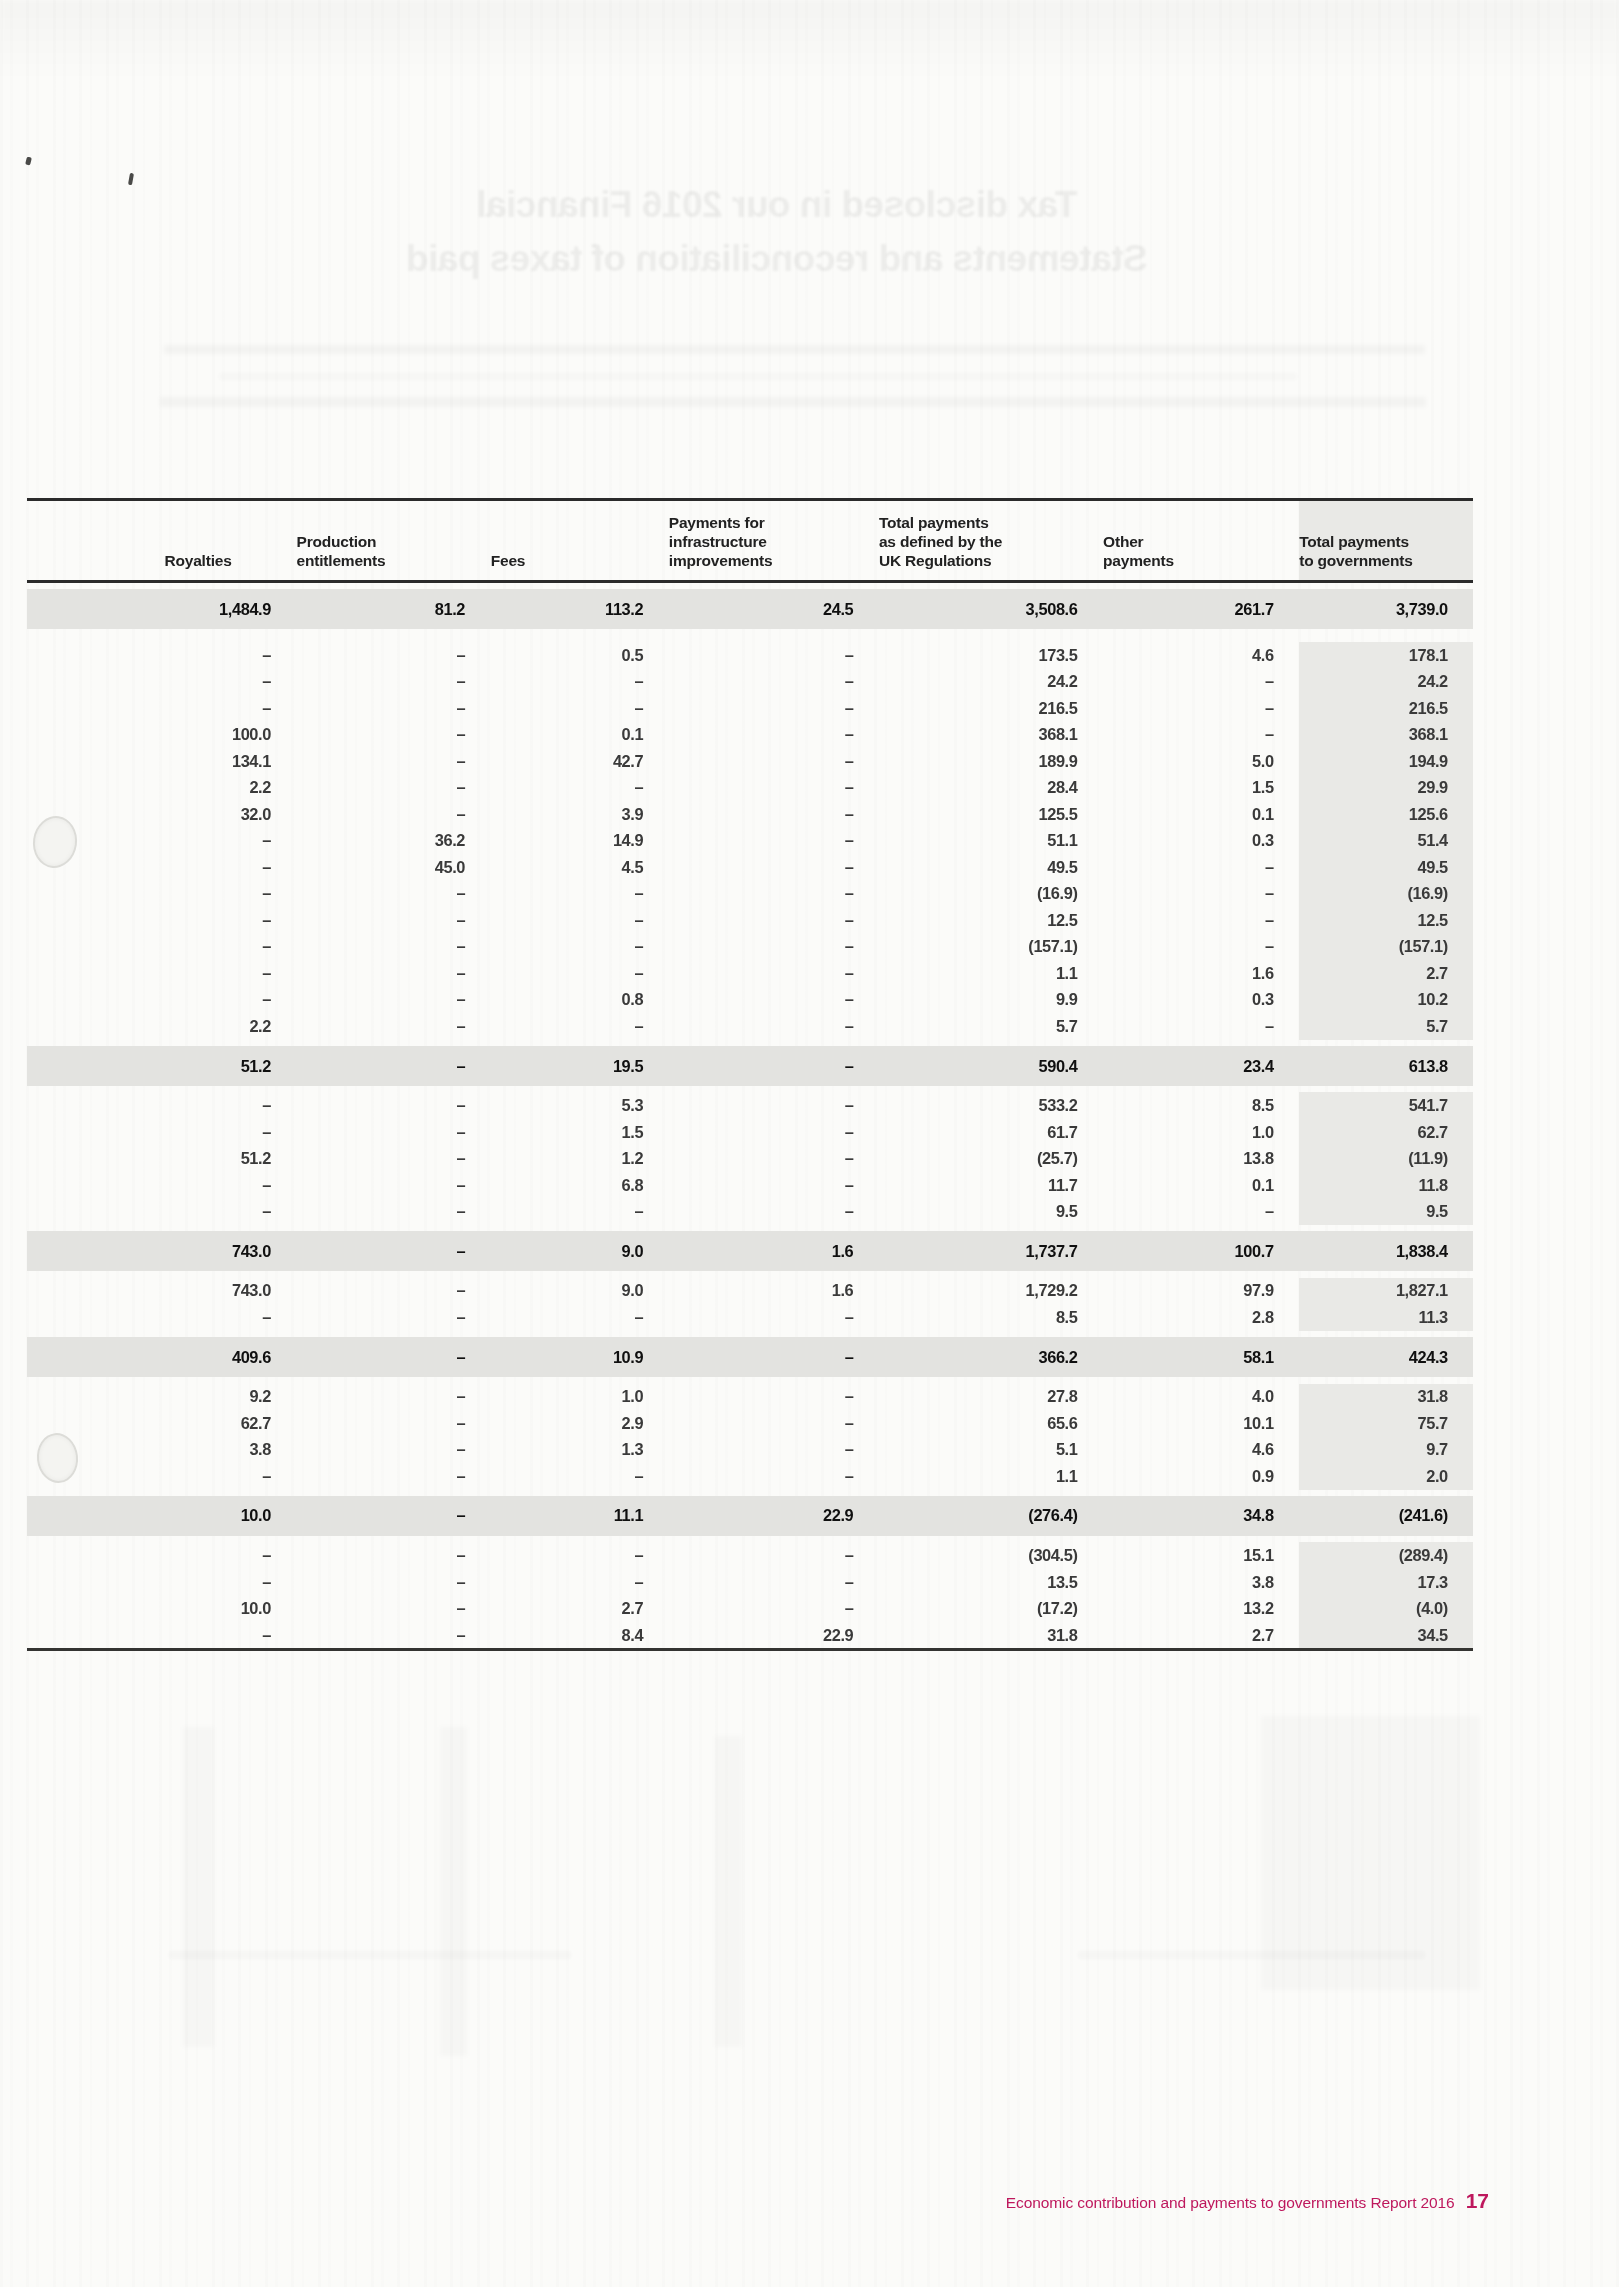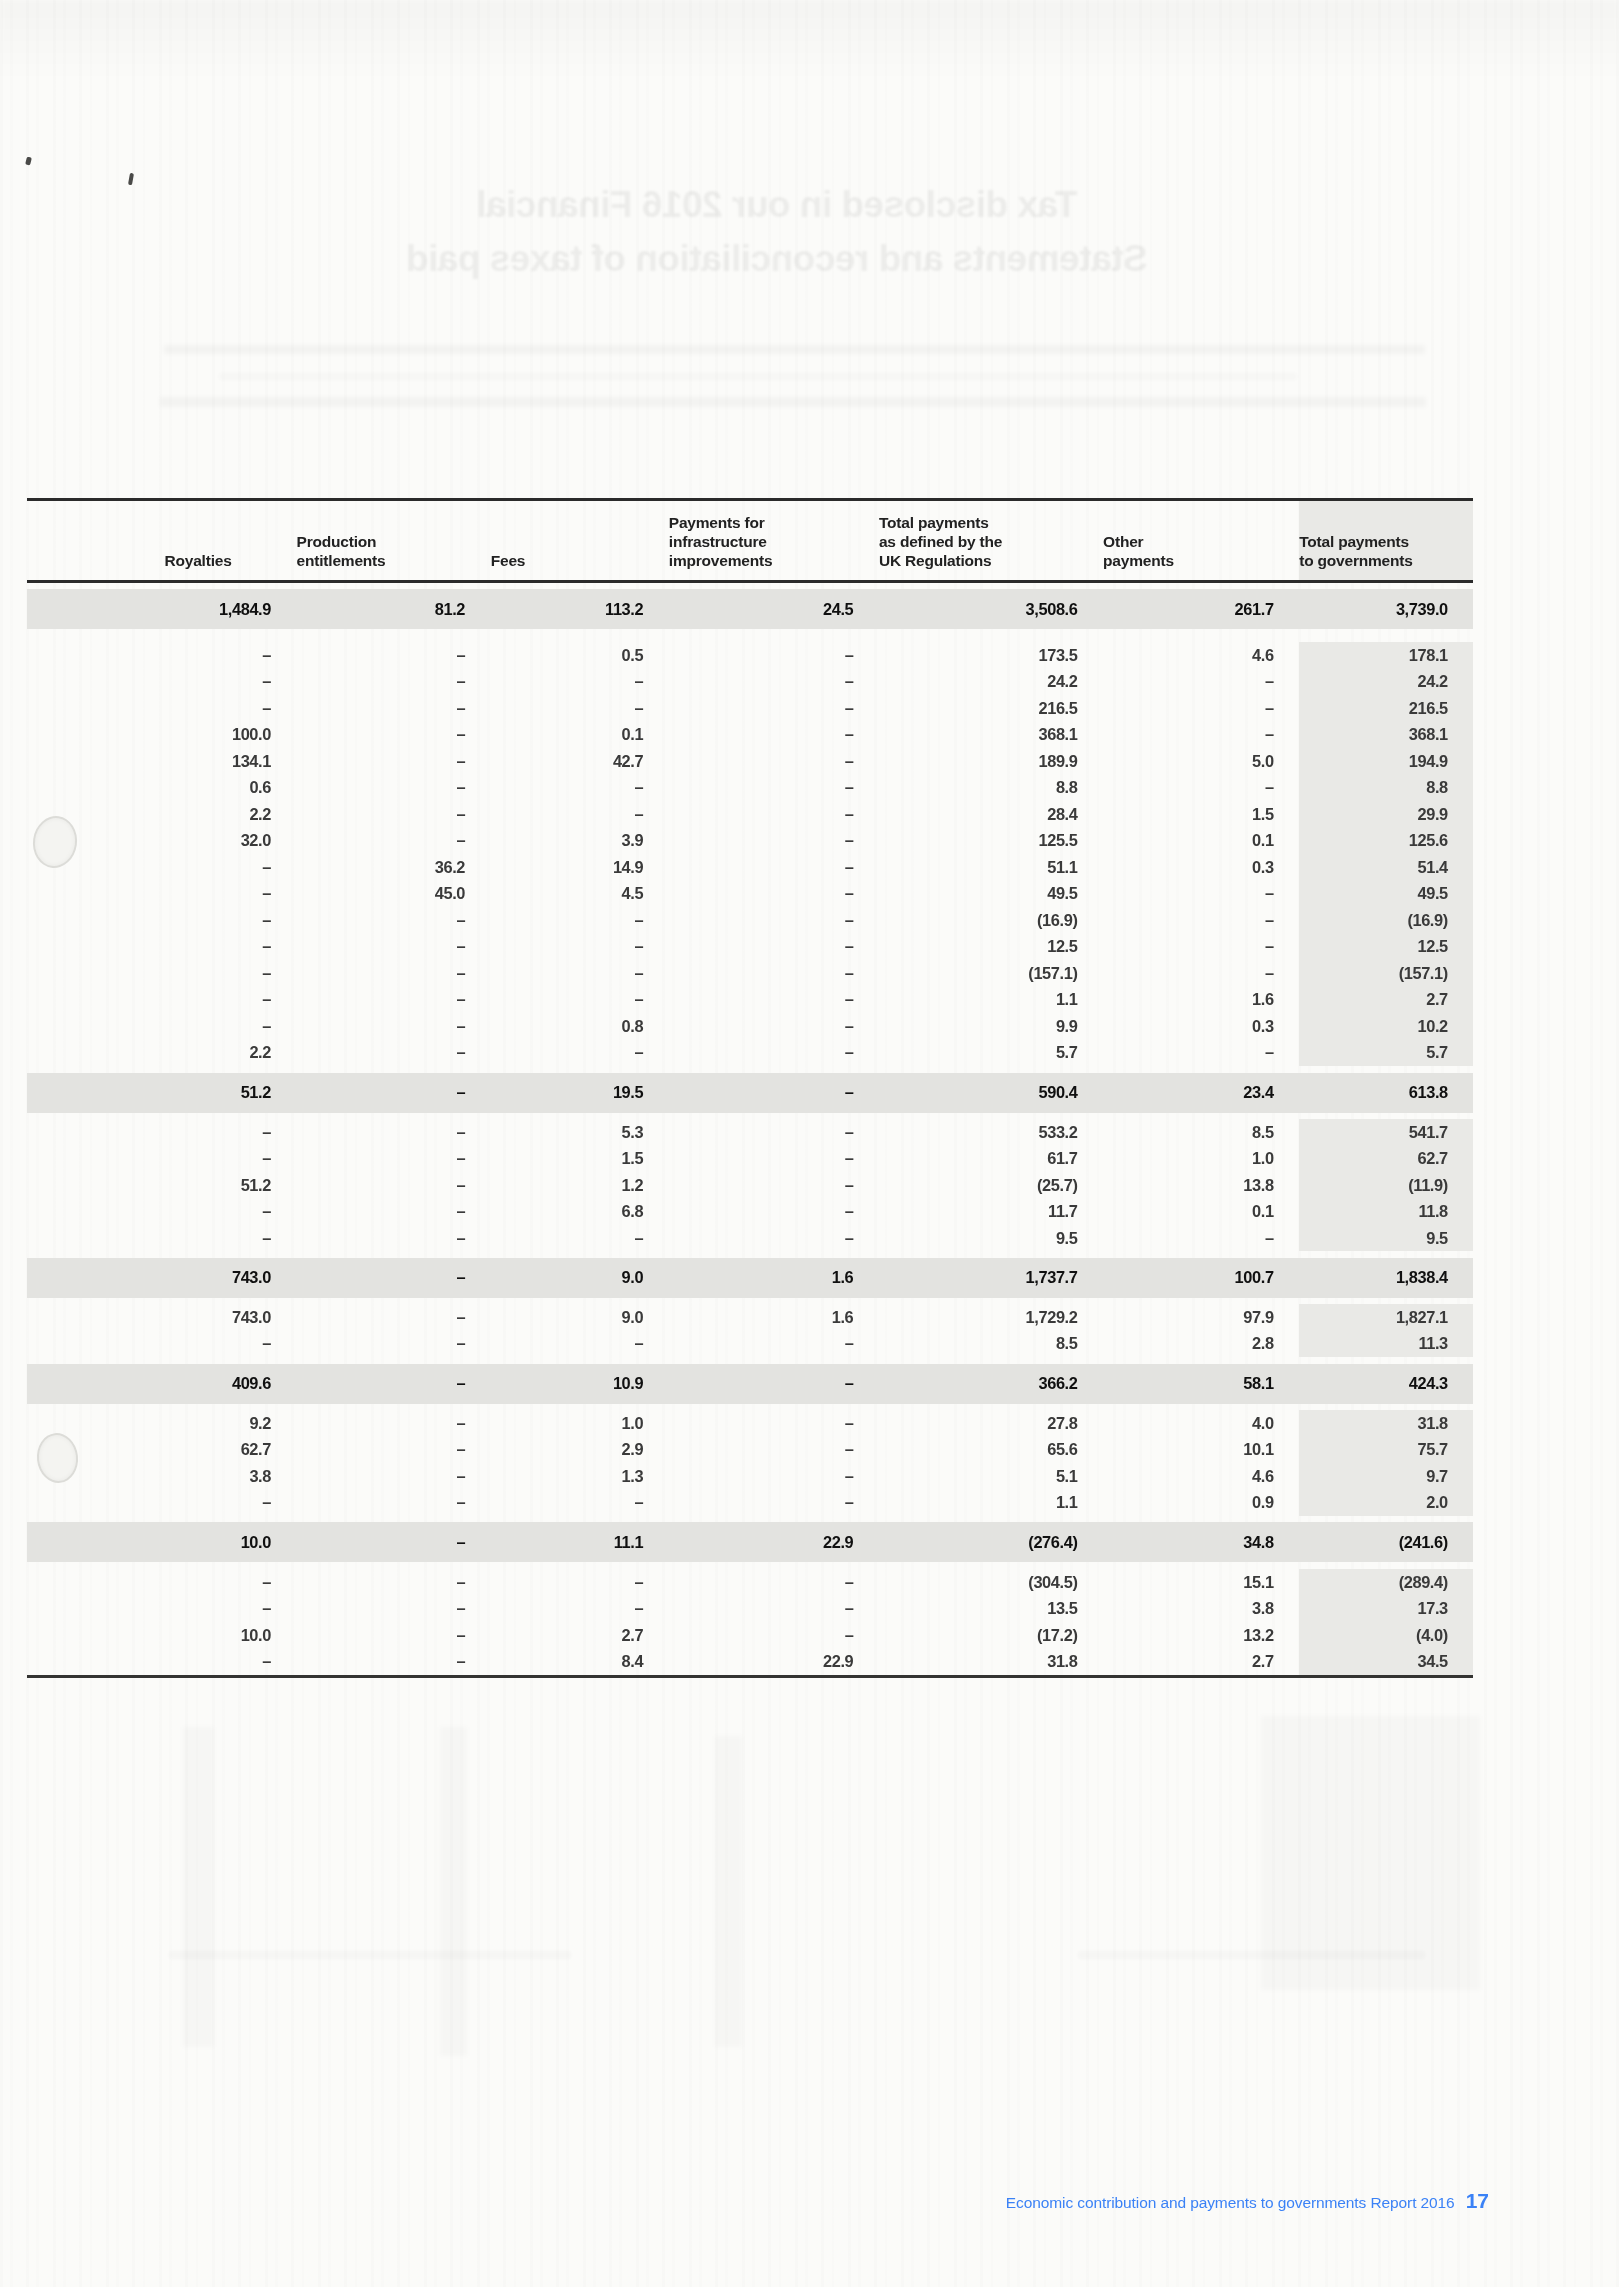--- a/index.html
+++ b/index.html
@@ -67,21 +67,21 @@
     background:var(--shade); color:#101010; height:40px;
   }
   table.payments tr.spacer td { height:6.4px; background:none; padding:0; }
   table.payments tr.bottom-rule td {
     height:0; padding:0; background:none; border-top:3.7px solid #343432;
   }
 
   .footer {
     position:absolute; top:2189px; right:130px;
     display:flex; align-items:baseline; gap:11px;
-    color:#3b82f6;
+    color:#be185d;
   }
   .footer .ftext { font-size:15.5px; font-weight:400; letter-spacing:-0.1px; }
   .footer .fpage { font-size:21px; font-weight:700; }
 </style>
 </head>
 <body>
 
 <div class="page" style="--shade: #e3e3e0; --band: #e9e9e6; --rule: #2b2b2b;">
 
   <div class="streaks"></div>
@@ -197,30 +197,20 @@
           <td>134.1</td>
           <td>–</td>
           <td>42.7</td>
           <td>–</td>
           <td>189.9</td>
           <td>5.0</td>
           <td>194.9</td>
         </tr>
         <tr class="normal">
           <td class="labelcol"></td>
-          <td>0.6</td>
-          <td>–</td>
-          <td>–</td>
-          <td>–</td>
-          <td>8.8</td>
-          <td>–</td>
-          <td>8.8</td>
-        </tr>
-        <tr class="normal">
-          <td class="labelcol"></td>
           <td>2.2</td>
           <td>–</td>
           <td>–</td>
           <td>–</td>
           <td>28.4</td>
           <td>1.5</td>
           <td>29.9</td>
         </tr>
         <tr class="normal">
           <td class="labelcol"></td>

